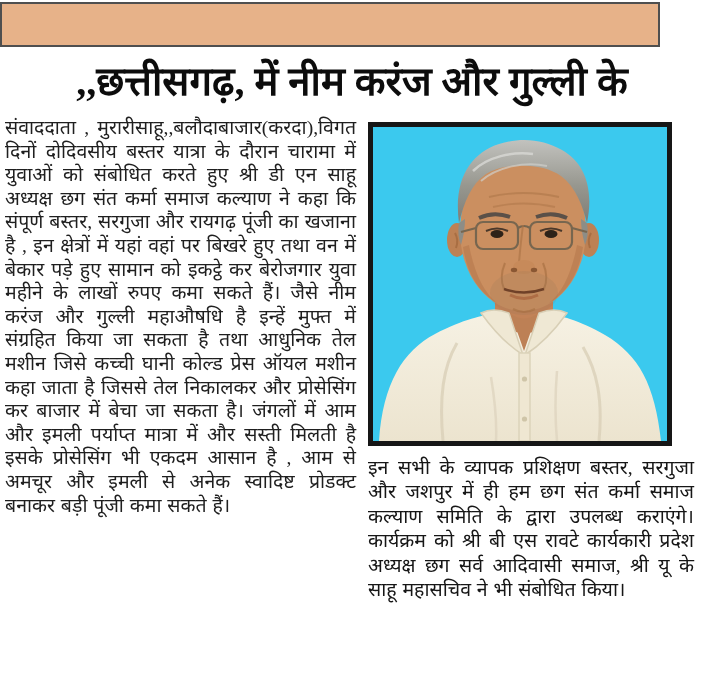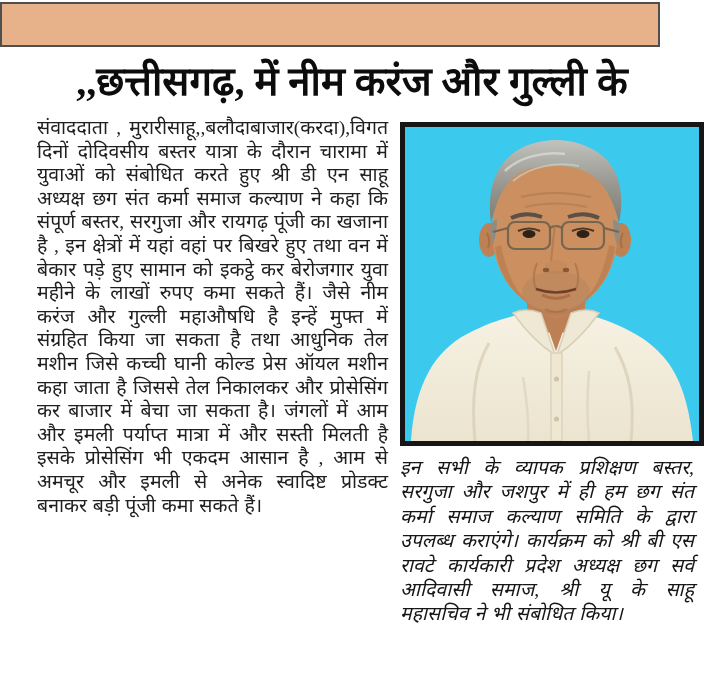--- a/index.html
+++ b/index.html
@@ -40,26 +40,24 @@
     gap: 12px;
   }
   .bodycol {
     width: 351px;
     flex: 0 0 351px;
     text-align: justify;
     font-size: 19.5px;
     line-height: 23.6px;
     color: #1f1f1f;
     word-spacing: 1px;
-    margin-left: 32px;
   }
   .rightcol {
     flex: 1 1 auto;
     min-width: 0;
-    font-style: italic;
   }
   .photo-frame {
     margin: 6px 0 0 0;
     width: 294px;
     height: 314px;
     border: 5px solid #161616;
     background: #3bc9ee;
     overflow: hidden;
   }
   .photo-frame svg { display: block; }

